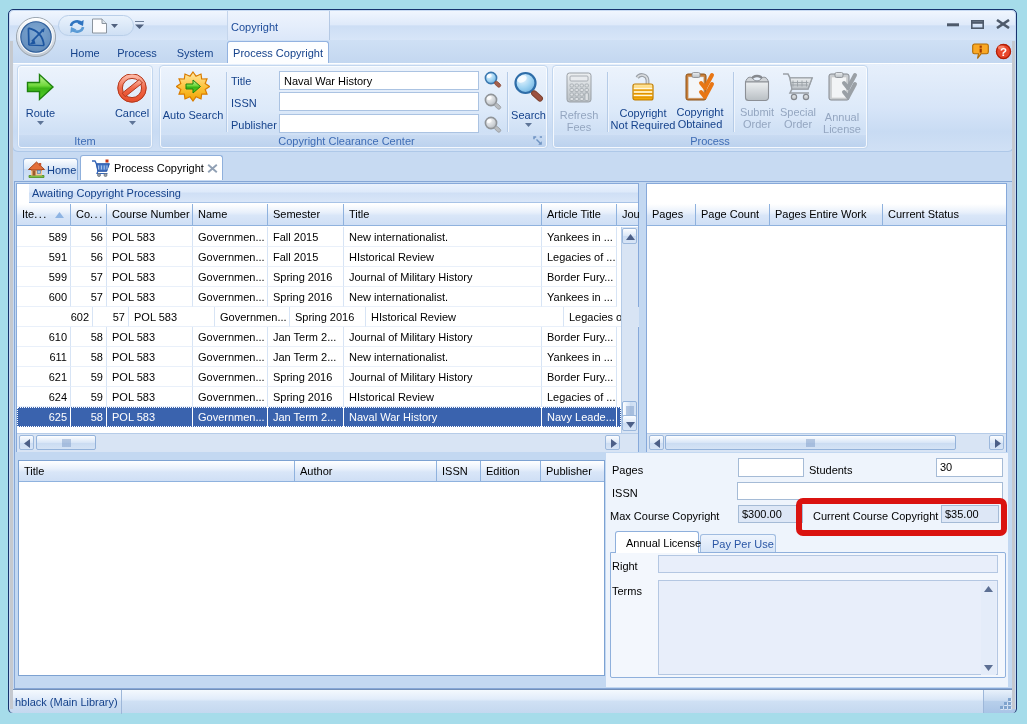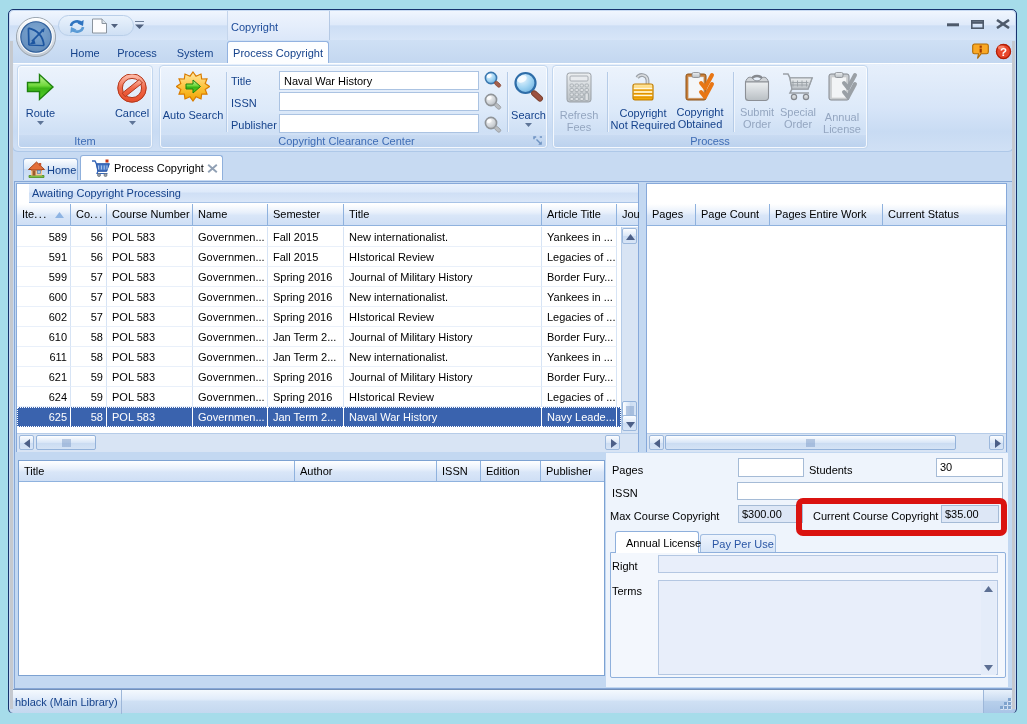--- a/index.html
+++ b/index.html
@@ -391,21 +391,21 @@
       <div class="grow">
           <div class="gc num" style="width:54px;">600</div>
           <div class="gc num" style="width:36px;">57</div>
           <div class="gc" style="width:86px;">POL 583</div>
           <div class="gc" style="width:75px;">Governmen...</div>
           <div class="gc" style="width:76px;">Spring 2016</div>
           <div class="gc" style="width:198px;">New internationalist.</div>
           <div class="gc" style="width:75px;">Yankees in ...</div>
         </div>
       <div class="grow">
-          <div class="gc num" style="width:54px;">602</div>
+          <div class="gc num" style="width:76px;">602</div>
           <div class="gc num" style="width:36px;">57</div>
           <div class="gc" style="width:86px;">POL 583</div>
           <div class="gc" style="width:75px;">Governmen...</div>
           <div class="gc" style="width:76px;">Spring 2016</div>
           <div class="gc" style="width:198px;">HIstorical Review</div>
           <div class="gc" style="width:75px;">Legacies of ...</div>
         </div>
       <div class="grow">
           <div class="gc num" style="width:54px;">610</div>
           <div class="gc num" style="width:36px;">58</div>

